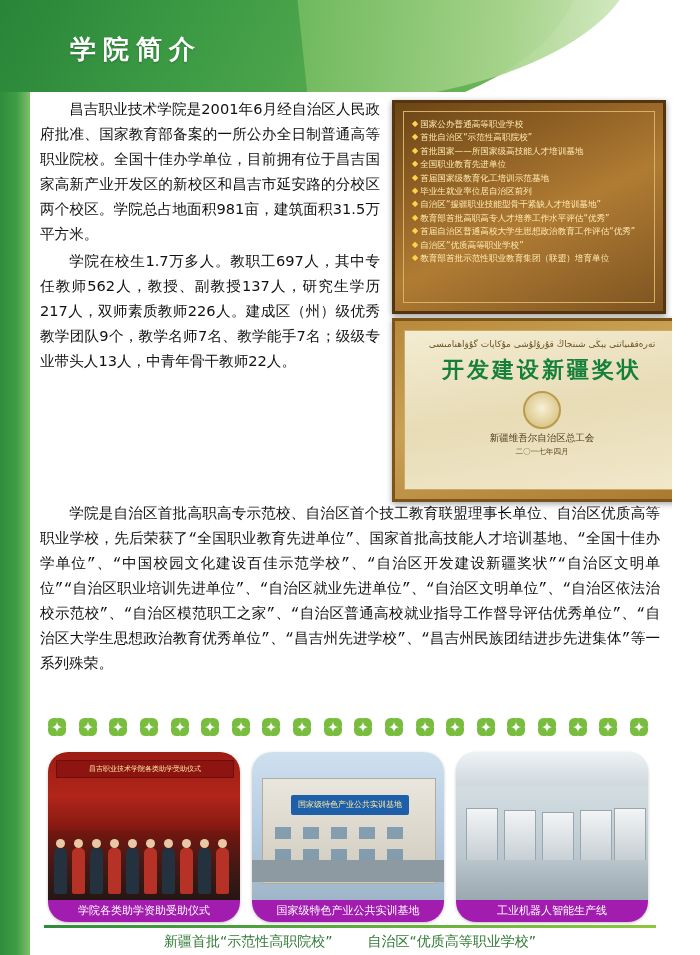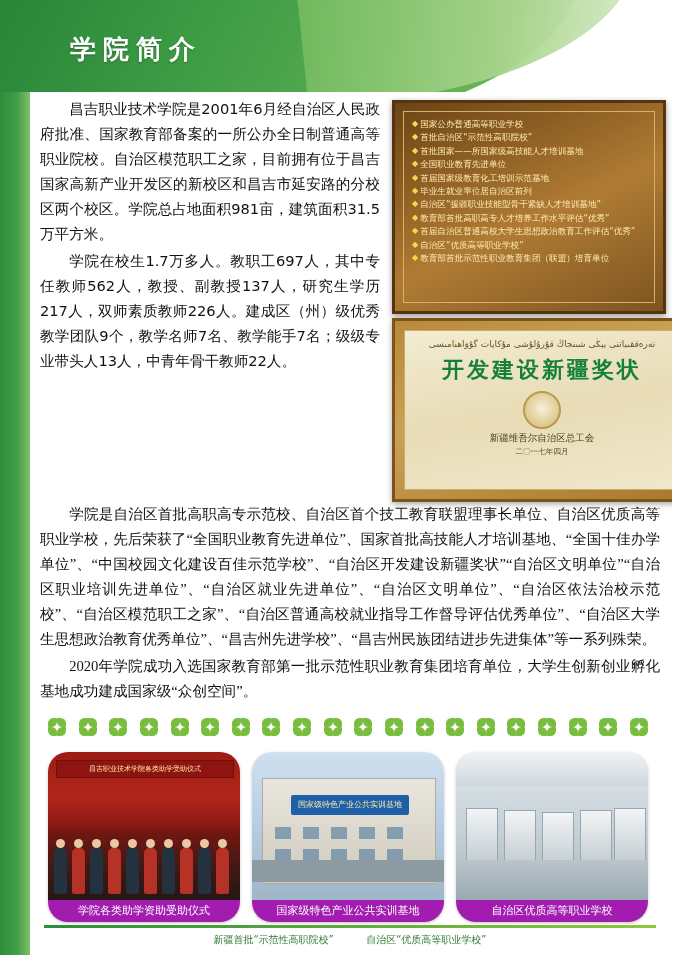--- a/index.html
+++ b/index.html
@@ -94,21 +94,21 @@
   }
   .para-wide {
     position: relative;
     width: 620px;
     font-size: 14.6px;
     line-height: 25px;
     color: #111111;
     text-align: justify;
     text-indent: 2em;
     margin: 0 0 2px 0;
-    font-family: Liberation Serif, serif;
+    font-family: Liberation Mono, monospace;
   }
   .full-flow {
     position: absolute;
     left: 0;
     width: 620px;
   }
 
   
   .plaque {
     position: absolute;
@@ -352,21 +352,21 @@
     position: absolute;
     left: 44px; top: 0;
     width: 612px; height: 3px;
     background: linear-gradient(to right, #2f8c3b, #8ec63f);
   }
   .footer-text {
     position: absolute;
     left: 0; top: 8px;
     width: 700px;
     text-align: center;
-    font-size: 10px;
+    font-size: 14px;
     color: #2f7a33;
     font-family: "DejaVu Sans", "Liberation Sans", sans-serif;
   }
   .footer-text .gap { display: inline-block; width: 26px; }
 </style>
 </head>
 <body>
 
 <div class="page">
 
@@ -376,21 +376,21 @@
 
   <div class="header">
     <div class="header-swoosh"></div>
     <div class="header-swoosh2"></div>
     <div class="header-title">学院简介</div>
   </div>
 
   <div class="content">
 
     <div class="text-col">
-      <p class="para">昌吉职业技术学院是2001年6月经自治区人民政府批准、国家教育部备案的一所公办全日制普通高等职业院校。自治区模范职工之家，目前拥有位于昌吉国家高新产业开发区的新校区和昌吉市延安路的分校区两个校区。学院总占地面积981亩，建筑面积31.5万平方米。</p>
+      <p class="para">昌吉职业技术学院是2001年6月经自治区人民政府批准、国家教育部备案的一所公办全日制普通高等职业院校。全国十佳办学单位，目前拥有位于昌吉国家高新产业开发区的新校区和昌吉市延安路的分校区两个校区。学院总占地面积981亩，建筑面积31.5万平方米。</p>
       <p class="para">学院在校生1.7万多人。教职工697人，其中专任教师562人，教授、副教授137人，研究生学历217人，双师素质教师226人。建成区（州）级优秀教学团队9个，教学名师7名、教学能手7名；级级专业带头人13人，中青年骨干教师22人。</p>
     </div>
 
     <div class="plaque">
       <div class="plaque-inner">
         <div class="plaque-line">
             <span class="plaque-dot">◆</span>
             <span>国家公办普通高等职业学校</span>
           </div>
         <div class="plaque-line">
@@ -441,21 +441,20 @@
         <div class="cert-uy">تەرەققىياتنى يېڭى شىنجاڭ قۇرۇلۇشى مۇكاپات گۇۋاھنامىسى</div>
         <div class="cert-title">开发建设新疆奖状</div>
         <div class="cert-seal"></div>
         <div class="cert-org">新疆维吾尔自治区总工会</div>
         <div class="cert-date">二〇一七年四月</div>
       </div>
     </div>
 
     <div class="full-flow" style="top:406px;">
       <p class="para-wide">学院是自治区首批高职高专示范校、自治区首个技工教育联盟理事长单位、自治区优质高等职业学校，先后荣获了“全国职业教育先进单位”、国家首批高技能人才培训基地、“全国十佳办学单位”、“中国校园文化建设百佳示范学校”、“自治区开发建设新疆奖状”“自治区文明单位”“自治区职业培训先进单位”、“自治区就业先进单位”、“自治区文明单位”、“自治区依法治校示范校”、“自治区模范职工之家”、“自治区普通高校就业指导工作督导评估优秀单位”、“自治区大学生思想政治教育优秀单位”、“昌吉州先进学校”、“昌吉州民族团结进步先进集体”等一系列殊荣。</p>
-      <p class="para-wide">2020年学院成功入选国家教育部第一批示范性职业教育集团培育单位，大学生创新创业孵化基地成功建成国家级“众创空间”。</p>
     </div>
 
   </div>
 
   <div class="clover-row">
     <div class="clover">
         <span></span>
         <span></span>
         <span></span>
         <span></span>
@@ -640,21 +639,21 @@
     <div class="photo-card">
       <div class="photo-img ph3">
         <div class="roof"></div>
         <div class="mach" style="left:10px; top:56px;"></div>
         <div class="mach" style="left:48px; top:58px;"></div>
         <div class="mach" style="left:86px; top:60px;"></div>
         <div class="mach" style="left:124px; top:58px;"></div>
         <div class="mach" style="left:158px; top:56px;"></div>
         <div class="floor"></div>
       </div>
-      <div class="photo-caption">自治区优质高等职业学校</div>
+      <div class="photo-caption">工业机器人智能生产线</div>
     </div>
 
   </div>
 
   <div class="footer">
     <div class="footer-rule"></div>
     <div class="footer-text">
       <span>新疆首批“示范性高职院校”</span>
       <span class="gap"></span>
       <span>自治区“优质高等职业学校”</span>

